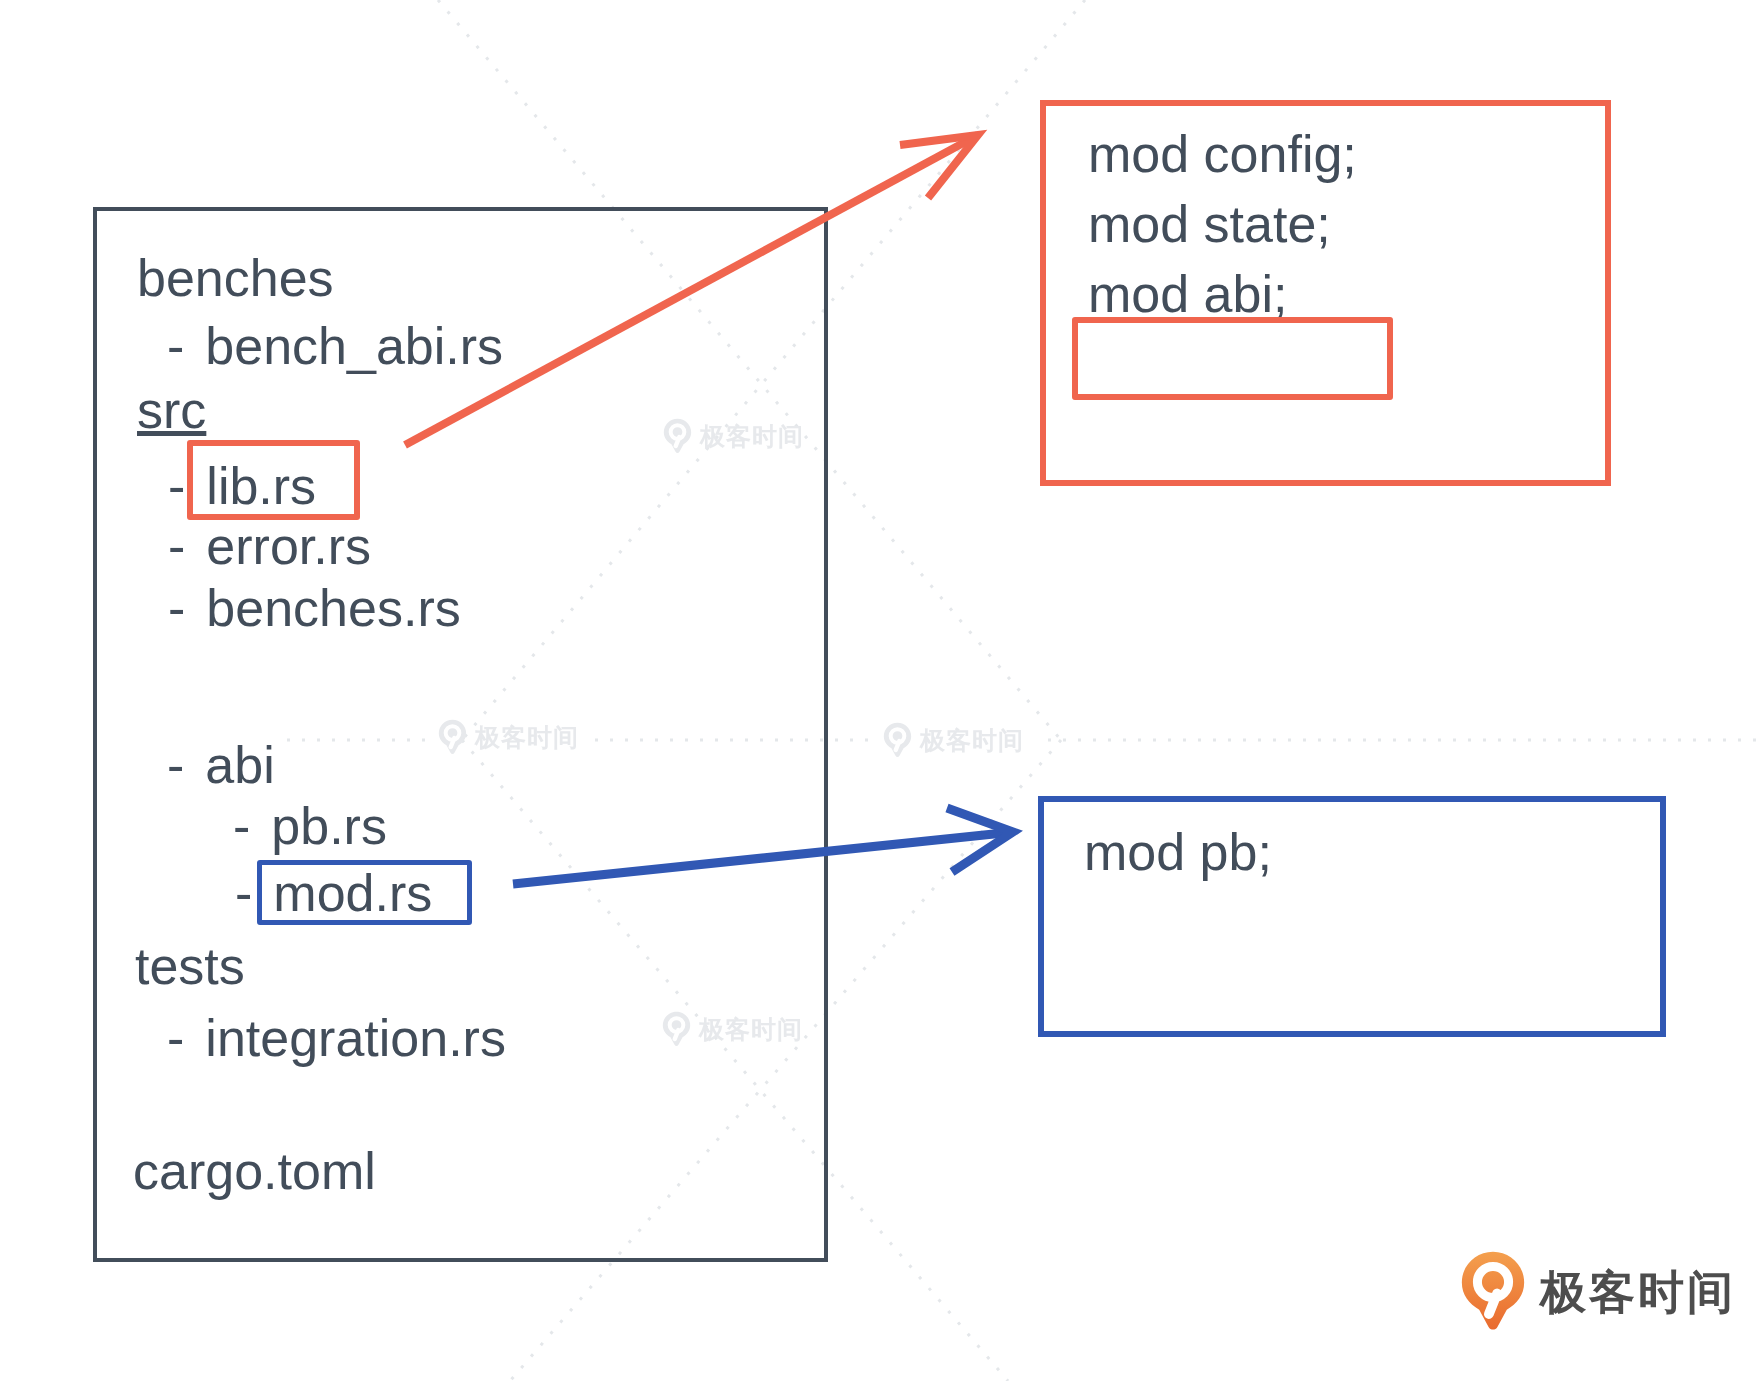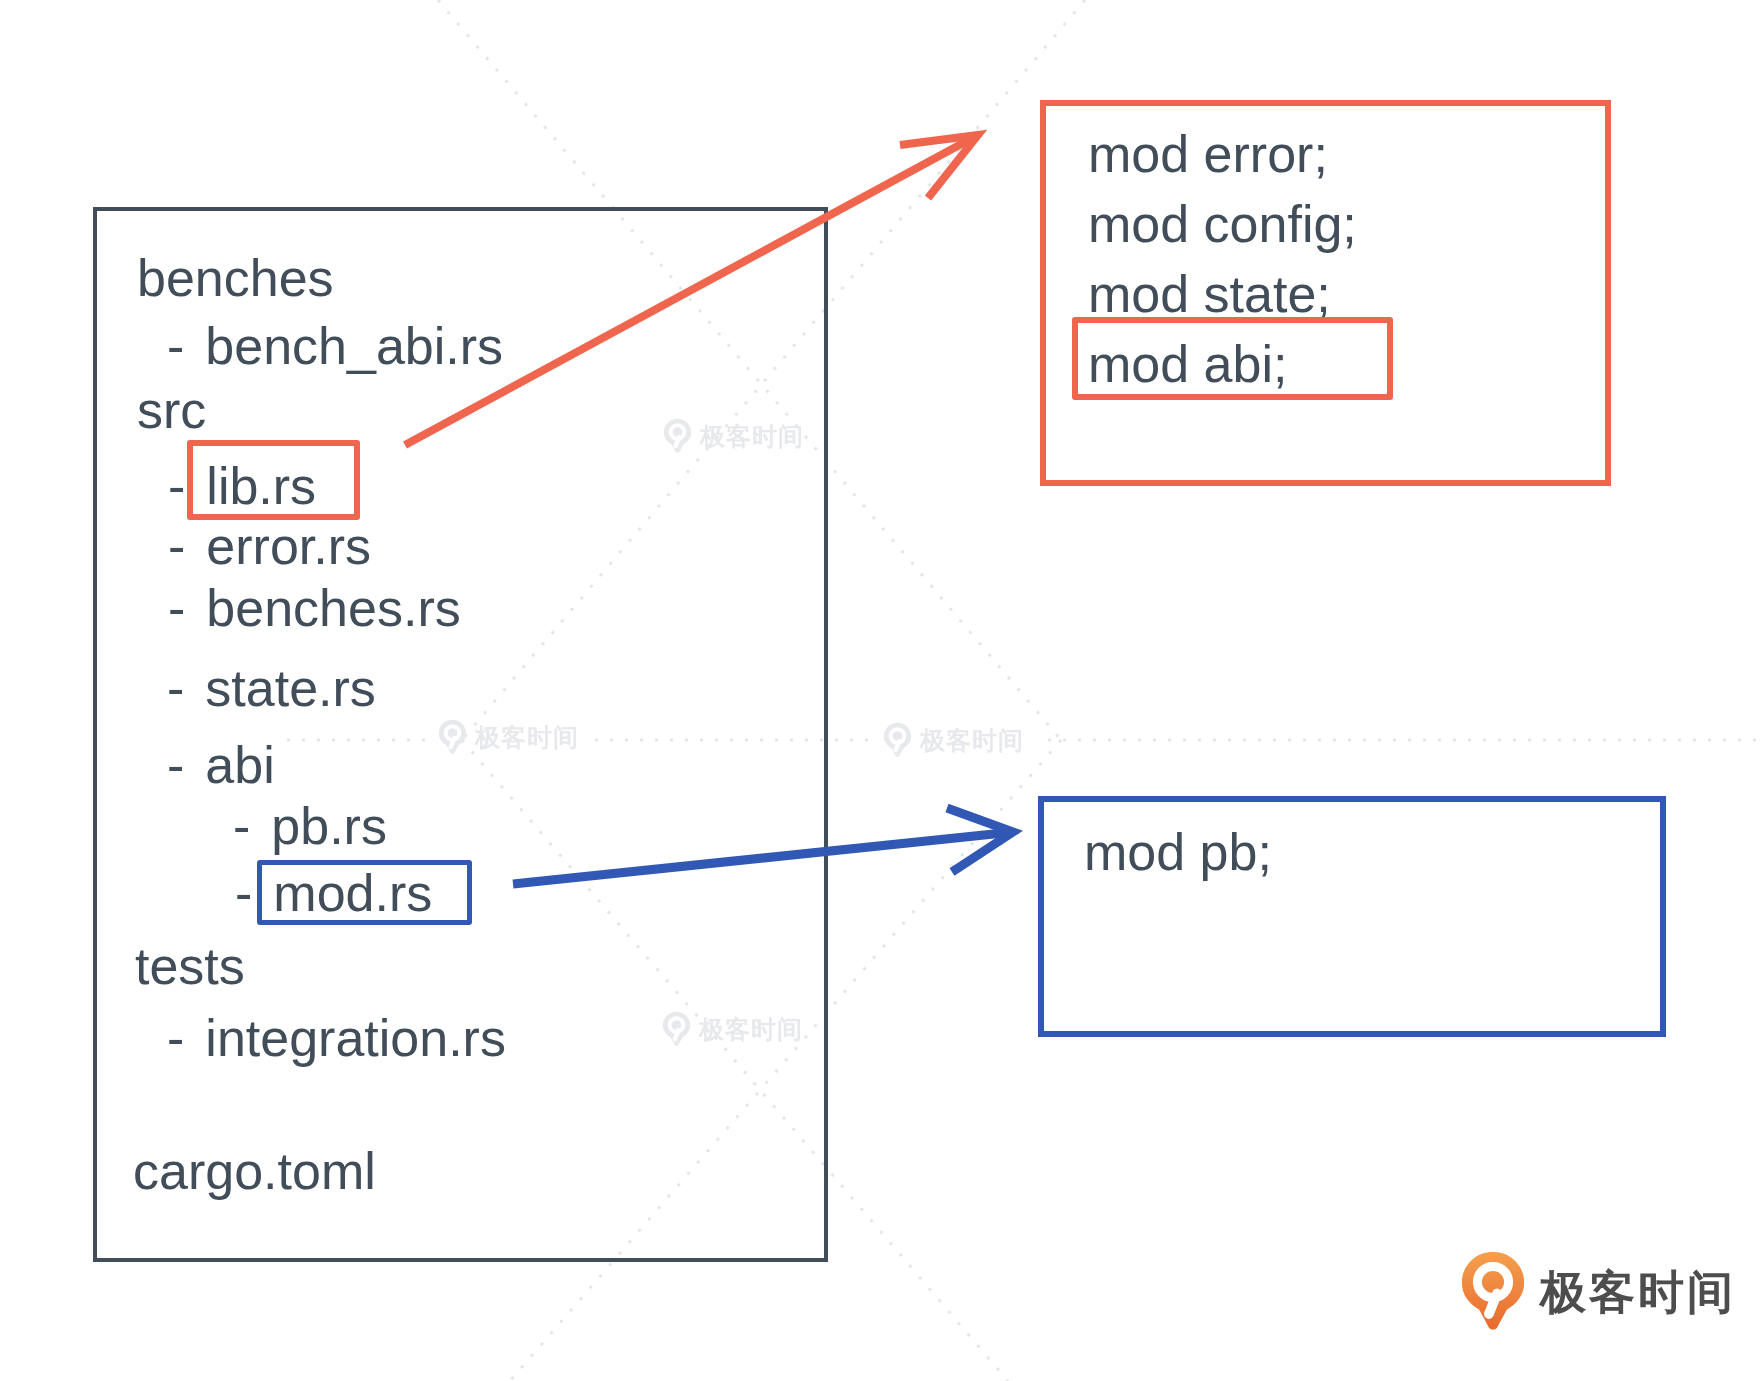--- a/index.html
+++ b/index.html
@@ -85,21 +85,21 @@
       <path d="M1048,740 H1761"></path>
     </g>
   </svg>
 
   <div id="file-tree-panel"></div>
 
   <div id="lib-rs-highlight" class="hl-rect"></div>
   <div id="mod-rs-highlight" class="hl-rect"></div>
 
   <div id="lib-code-box" class="code-box">
-    <div id="lib-code-lines" class="code-lines"><div>mod error;</div><div>mod config;</div><div>mod state;</div><div>mod abi;</div></div>
+    <div id="lib-code-lines" class="code-lines"><div>mod config;</div><div>mod state;</div><div>mod abi;</div></div>
     <div id="mod-abi-highlight" class="hl-rect"></div>
   </div>
 
   <div id="mod-code-box" class="code-box">
     <div id="mod-code-lines" class="code-lines"><div>mod pb;</div></div>
   </div>
 
   <svg id="arrows" width="1761" height="1381" viewBox="0 0 1761 1381">
     <g fill="none" stroke="var(--orange)" stroke-width="8">
       <path d="M405,445 L978,135"></path>
@@ -121,25 +121,24 @@
           </defs>
           <path d="M20 1 C30.5 1 39 9.3 39 19.8 C39 27.4 34.6 32.8 28.4 36.4 L22.7 46.9 C21.5 49.1 18.5 49.1 17.3 46.9 L11.6 36.4 C5.4 32.8 1 27.4 1 19.8 C1 9.3 9.5 1 20 1 Z" fill="url(#lg)"></path>
           <circle cx="20" cy="19.5" r="9.5" fill="none" stroke="#ffffff" stroke-width="5.5"></circle>
           <path d="M22.5 26.5 L17.5 39" stroke="#ffffff" stroke-width="6" stroke-linecap="round" fill="none"></path>
         </svg></span>
     <span id="geektime-logo-text">极客时间</span>
   </div>
 
 <div class="tree-row" style="left: 137px; top: 253px;"><span class="tree-prefix"></span><span class="tree-name">benches</span></div>
     <div class="tree-row" style="left: 167px; top: 321px;"><span class="tree-prefix">-</span><span class="tree-name">bench_abi.rs</span></div>
-    <div class="tree-row" style="left: 137px; top: 385px;"><span class="tree-prefix"></span><span class="tree-name">src</span></div>
+    <div class="tree-row" style="left: 137px; top: 385px; text-decoration: underline;"><span class="tree-prefix"></span><span class="tree-name">src</span></div>
     <div class="tree-row" style="left: 168px; top: 461px;"><span class="tree-prefix">-</span><span class="tree-name">lib.rs</span></div>
     <div class="tree-row" style="left: 168px; top: 521px; text-align: right;"><span class="tree-prefix">-</span><span class="tree-name">error.rs</span></div>
     <div class="tree-row" style="left: 168px; top: 583px;"><span class="tree-prefix">-</span><span class="tree-name">benches.rs</span></div>
-    <div class="tree-row" style="left: 167px; top: 663px;"><span class="tree-prefix">-</span><span class="tree-name">state.rs</span></div>
     <div class="tree-row" style="left: 167px; top: 740px;"><span class="tree-prefix">-</span><span class="tree-name">abi</span></div>
     <div class="tree-row" style="left: 233px; top: 801px;"><span class="tree-prefix">-</span><span class="tree-name">pb.rs</span></div>
     <div class="tree-row" style="left: 235px; top: 868px;"><span class="tree-prefix">-</span><span class="tree-name">mod.rs</span></div>
     <div class="tree-row" style="left: 135px; top: 941px;"><span class="tree-prefix"></span><span class="tree-name">tests</span></div>
     <div class="tree-row" style="left: 167px; top: 1013px;"><span class="tree-prefix">-</span><span class="tree-name">integration.rs</span></div>
     <div class="tree-row" style="left: 133px; top: 1146px;"><span class="tree-prefix"></span><span class="tree-name">cargo.toml</span></div>
     <div class="stamp" style="left: 663px; top: 418px;">
       <span>
         <svg width="29" height="36" viewBox="0 0 40 50">
           <path d="M20 1 C30.5 1 39 9.3 39 19.8 C39 27.4 34.6 32.8 28.4 36.4 L22.7 46.9 C21.5 49.1 18.5 49.1 17.3 46.9 L11.6 36.4 C5.4 32.8 1 27.4 1 19.8 C1 9.3 9.5 1 20 1 Z" fill="#e7e9ec"></path>

